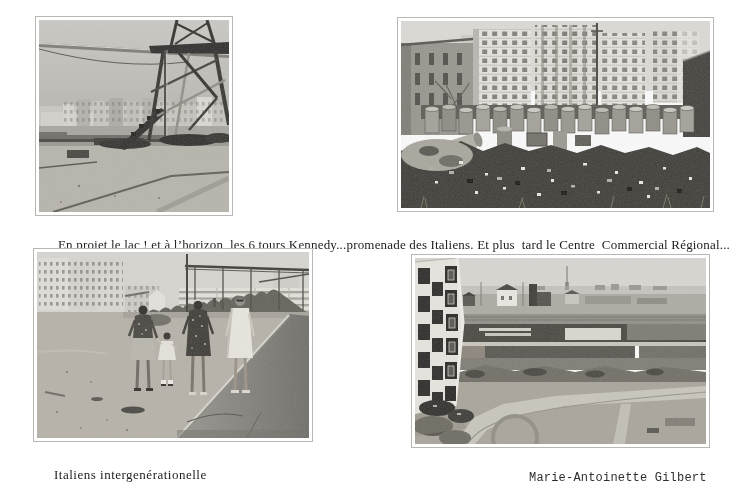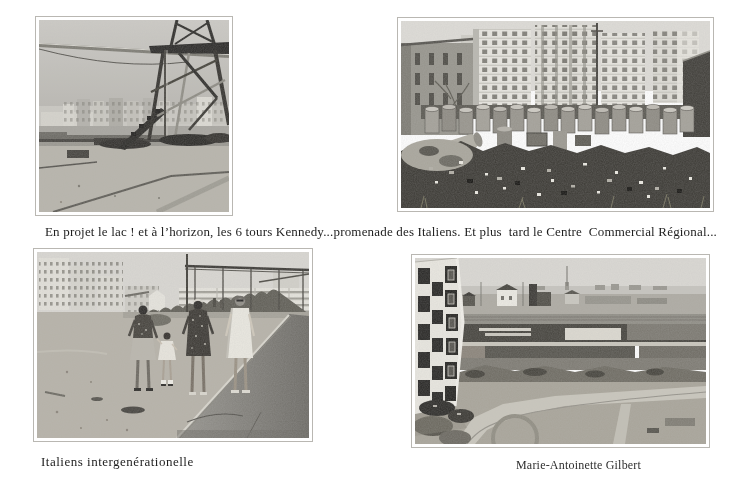--- a/index.html
+++ b/index.html
@@ -1,25 +1,25 @@
 <!DOCTYPE html>
 <html><head>
 <meta charset="utf-8">
 <style>
   html,body{margin:0;padding:0}
   body{width:751px;height:500px;background:#ffffff;position:relative;overflow:hidden;
        font-family:"Liberation Serif",serif}
   .photo{position:absolute;margin:0;background:#ffffff;border:1px solid #b9b7b2;
          padding:3px;box-sizing:border-box}
   .photo svg{display:block;width:100%;height:100%}
-  .cap{position:absolute;margin:3px;white-space:pre;color:#1d1d1d}
+  .cap{position:absolute;margin:16px;white-space:pre;color:#1d1d1d}
   .cap-serif{font-family:"Liberation Serif",serif;font-size:13px;letter-spacing:0.18px}
   #cap-mid{left:42px;top:221px}
   #cap-bl{left:38px;top:451px;letter-spacing:0.5px}
-  #cap-br{left:513px;top:455px;font-family:Liberation Serif, serif;
+  #cap-br{left:513px;top:455px;font-family:Liberation Mono, monospace;
           font-size:12px;color:#2e2e2e;letter-spacing:0.2px}
   .defs{position:absolute;width:0;height:0}
 </style>
 </head>
 <body>
 
 <svg class="defs" aria-hidden="true">
   <defs>
     <linearGradient id="g-sky1" x1="0" y1="0" x2="0" y2="1">
       <stop offset="0" stop-color="#cccac5"></stop>

